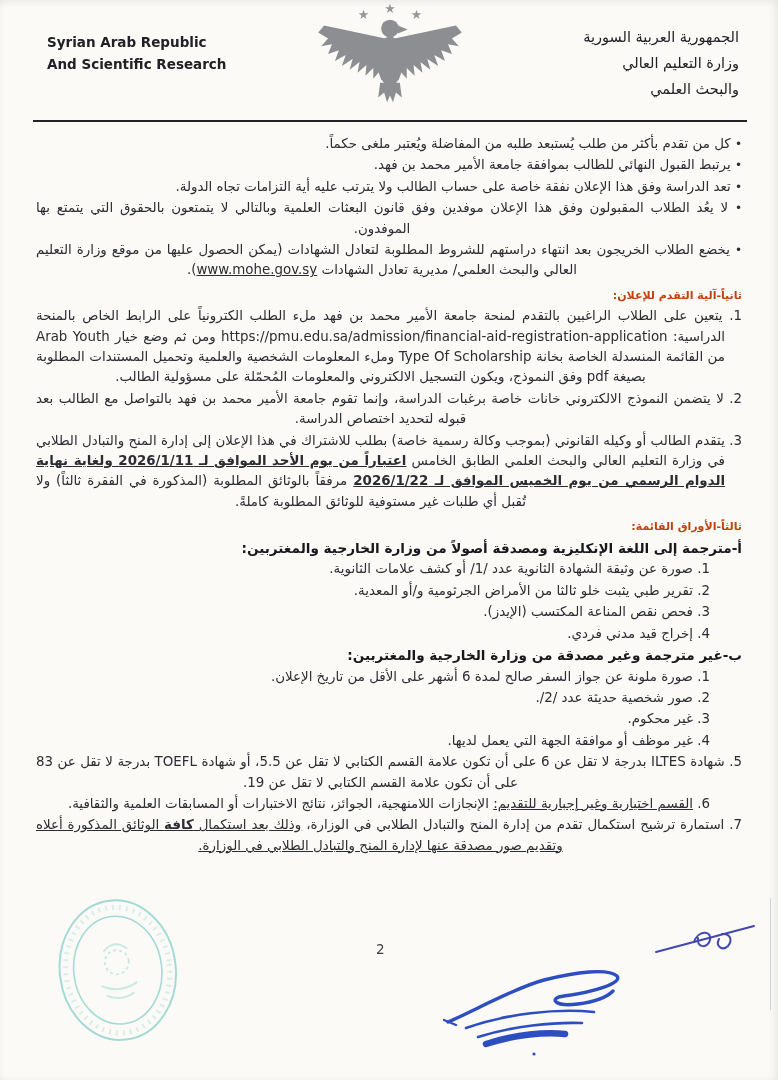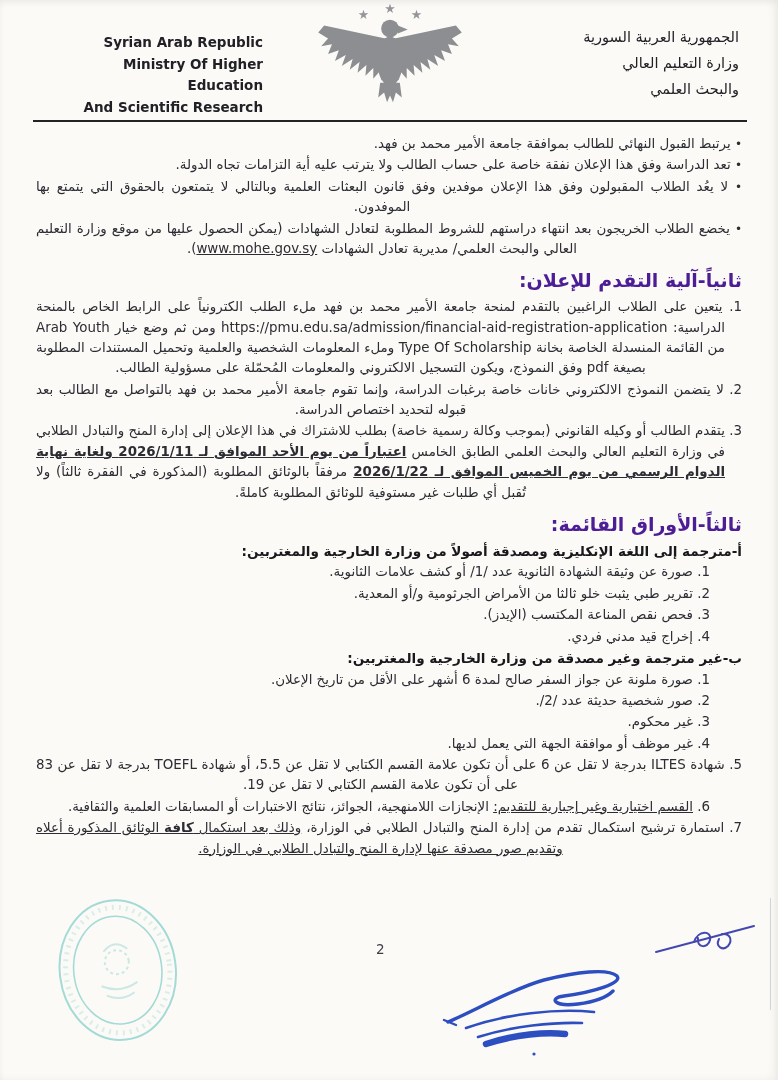--- a/index.html
+++ b/index.html
@@ -4,56 +4,55 @@
 <style>
   html,body{margin:0;padding:0;background:#e9e9e9;}
   .sheet{
     position:relative;width:778px;height:1080px;margin:0 auto;
     background:#fbfaf7;overflow:hidden;
     font-family:"DejaVu Sans",sans-serif;color:#2c2c33;
     box-shadow:inset -4px 0 8px rgba(0,0,0,.05), inset 0 3px 6px rgba(0,0,0,.04);
   }
   
   .letterhead{position:relative;height:120px;margin:0 31px 0 33px;border-bottom:2.5px solid #222227;}
-  .en-block{position:absolute;left:14px;top:32px;width:216px;text-align:right;
+  .en-block{position:absolute;left:14px;top:32px;width:216px;text-align:left;
     font-weight:bold;font-size:13.5px;line-height:1.6;color:#202026;}
   .emblem{position:absolute;left:50%;top:2px;transform:translateX(-50%);}
   .ar-block{position:absolute;right:8px;top:24px;width:214px;text-align:right;direction:rtl;
     font-weight:normal;font-size:14.5px;line-height:1.8;color:#202026;}
   
   .content{direction:rtl;padding:12px 36px 0 36px;font-size:13.4px;line-height:1.52;}
   .content ul,.content ol{list-style:none;margin:0;padding:0;}
   .para{margin:0 0 1px 0;}
   .jc{text-align:justify;text-align-last:right;}
   .lc{text-align-last:center;}
   .hang14{padding-right:14px;text-indent:-14px;}
   .hang18{padding-right:17px;text-indent:-17px;}
   .bullets{margin-bottom:9px;}
-  .sec-title{font-size:19px;font-weight:bold;margin:7px 0 2px 0;color:#4c1d95;}
+  .sec-title{font-size:11px;font-weight:bold;margin:7px 0 2px 0;color:#c2410c;}
   .sub-title{font-size:13.6px;font-weight:bold;margin:1px 0 1px 0;color:#18181d;}
   .sub-item{margin-right:32px;text-align:right;}
   .u{text-decoration:underline;}
   .bu{font-weight:bold;text-decoration:underline;}
   .blt{font-size:12px;}
   
   .page-num{position:absolute;left:376px;top:941px;font-size:13.5px;color:#3c3c44;}
   .stamp{position:absolute;left:50px;top:894px;opacity:.8;transform:rotate(-7deg);}
   .signature{position:absolute;left:436px;top:958px;}
   .initial-mark{position:absolute;left:650px;top:910px;}
   .edge-line{position:absolute;right:7px;top:898px;width:1px;height:112px;background:#ccd4de;}
 </style>
 </head>
 <body>
 
 <div class="sheet">
 
   <div class="letterhead">
     <div class="en-block">
       <div>Syrian Arab Republic</div>
-      <div>Ministry Of Higher Education</div>
       <div>And Scientific Research</div>
     </div>
 
     <div class="emblem">
       <svg width="168" height="118" viewBox="0 0 170 120" aria-hidden="true">
         <g fill="#94969a">
           <text x="58" y="17" font-size="13" text-anchor="middle">★</text>
           <text x="85" y="11" font-size="13" text-anchor="middle">★</text>
           <text x="112" y="17" font-size="13" text-anchor="middle">★</text>
         </g>
@@ -71,20 +70,21 @@
     <div class="ar-block">
       <div>الجمهورية العربية السورية</div>
       <div>وزارة التعليم العالي</div>
       <div>والبحث العلمي</div>
     </div>
   </div>
 
   <div class="content">
 
     <ul class="bullets">
+      <li class="para jc hang14"><span class="blt">•</span> <span>كل من تقدم بأكثر من طلب يُستبعد طلبه من المفاضلة ويُعتبر ملغى حكماً.</span></li>
       <li class="para jc hang14"><span class="blt">•</span> <span>يرتبط القبول النهائي للطالب بموافقة جامعة الأمير محمد بن فهد.</span></li>
       <li class="para jc hang14"><span class="blt">•</span> <span>تعد الدراسة وفق هذا الإعلان نفقة خاصة على حساب الطالب ولا يترتب عليه أية التزامات تجاه الدولة.</span></li>
       <li class="para jc lc hang14"><span class="blt">•</span> <span>لا يعُد الطلاب المقبولون وفق هذا الإعلان موفدين وفق قانون البعثات العلمية وبالتالي لا يتمتعون بالحقوق التي يتمتع بها الموفدون.</span></li>
       <li class="para jc lc hang14"><span class="blt">•</span> <span>يخضع الطلاب الخريجون بعد انتهاء دراستهم للشروط المطلوبة لتعادل الشهادات (يمكن الحصول عليها من موقع وزارة التعليم العالي والبحث العلمي/ مديرية تعادل الشهادات </span><span class="u">www.mohe.gov.sy</span><span>).</span></li>
     </ul>
 
     <div class="sec-title">ثانياً-آلية التقدم للإعلان:</div>
     <ol>
       <li class="para jc lc hang18"><span>1.</span> <span>يتعين على الطلاب الراغبين بالتقدم لمنحة جامعة الأمير محمد بن فهد ملء الطلب الكترونياً على الرابط الخاص بالمنحة الدراسية: https://pmu.edu.sa/admission/financial-aid-registration-application ومن ثم وضع خيار Arab Youth من القائمة المنسدلة الخاصة بخانة Type Of Scholarship وملء المعلومات الشخصية والعلمية وتحميل المستندات المطلوبة بصيغة pdf وفق النموذج، ويكون التسجيل الالكتروني والمعلومات المُحمّلة على مسؤولية الطالب.</span></li>
       <li class="para jc lc hang18"><span>2.</span> <span>لا يتضمن النموذج الالكتروني خانات خاصة برغبات الدراسة، وإنما تقوم جامعة الأمير محمد بن فهد بالتواصل مع الطالب بعد قبوله لتحديد اختصاص الدراسة.</span></li>

